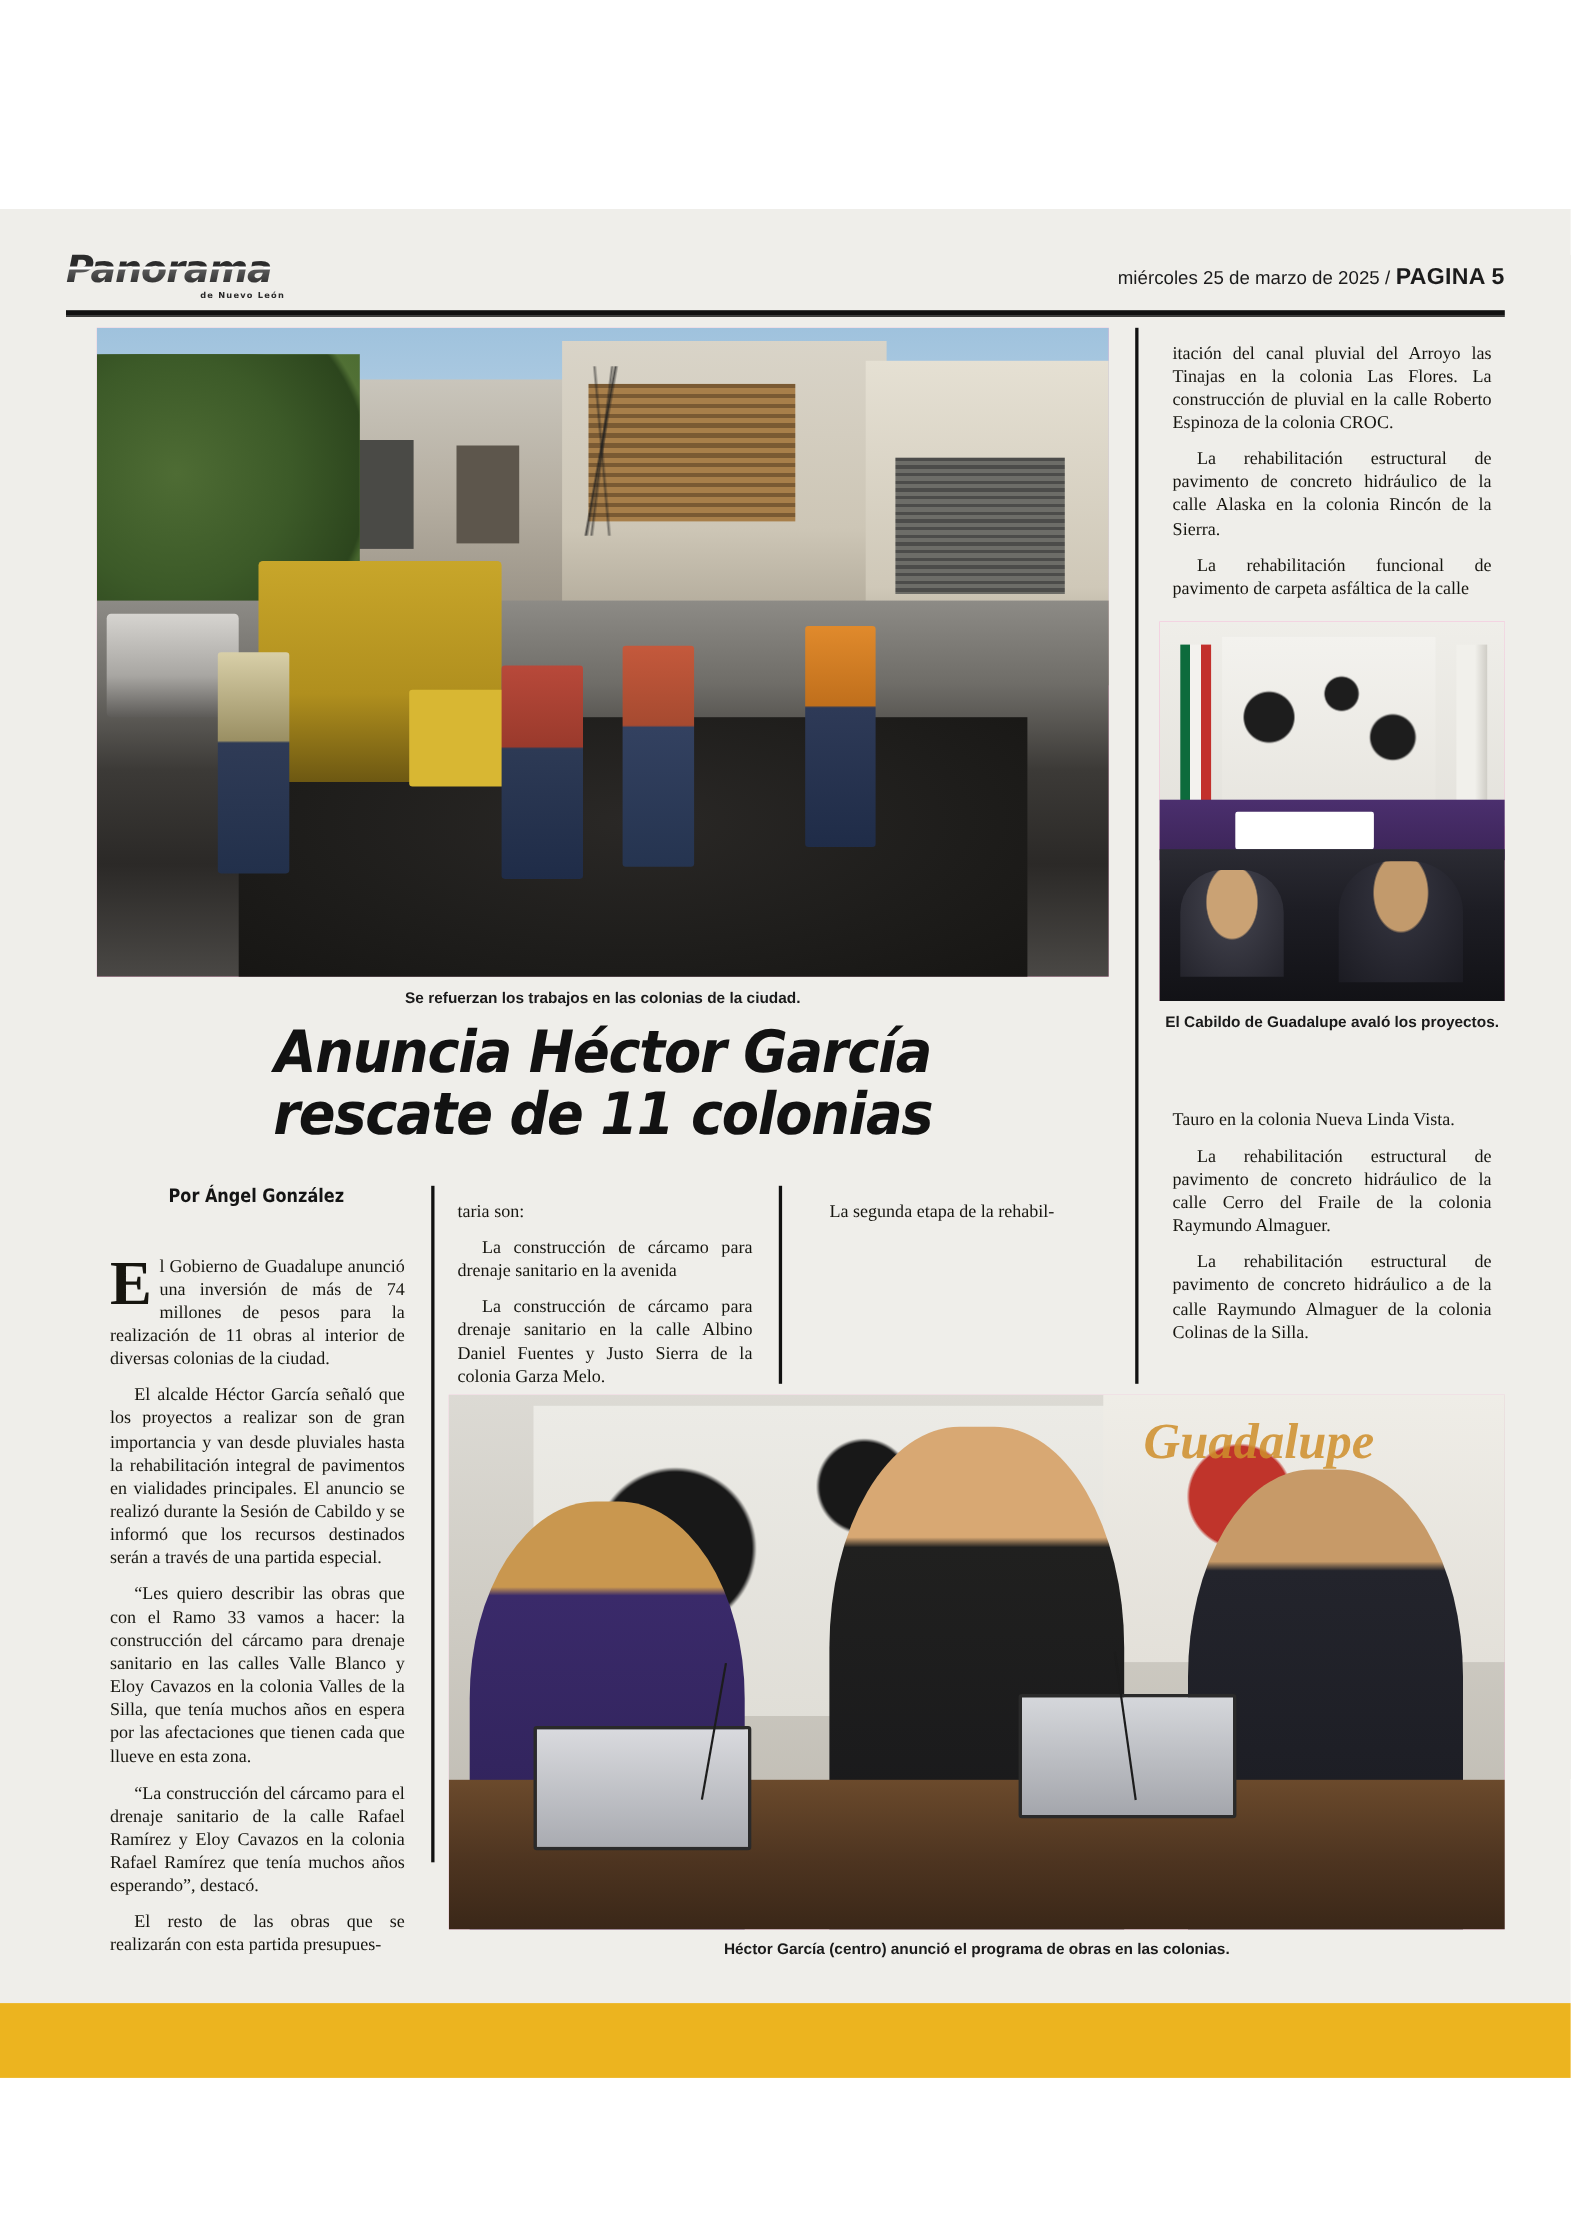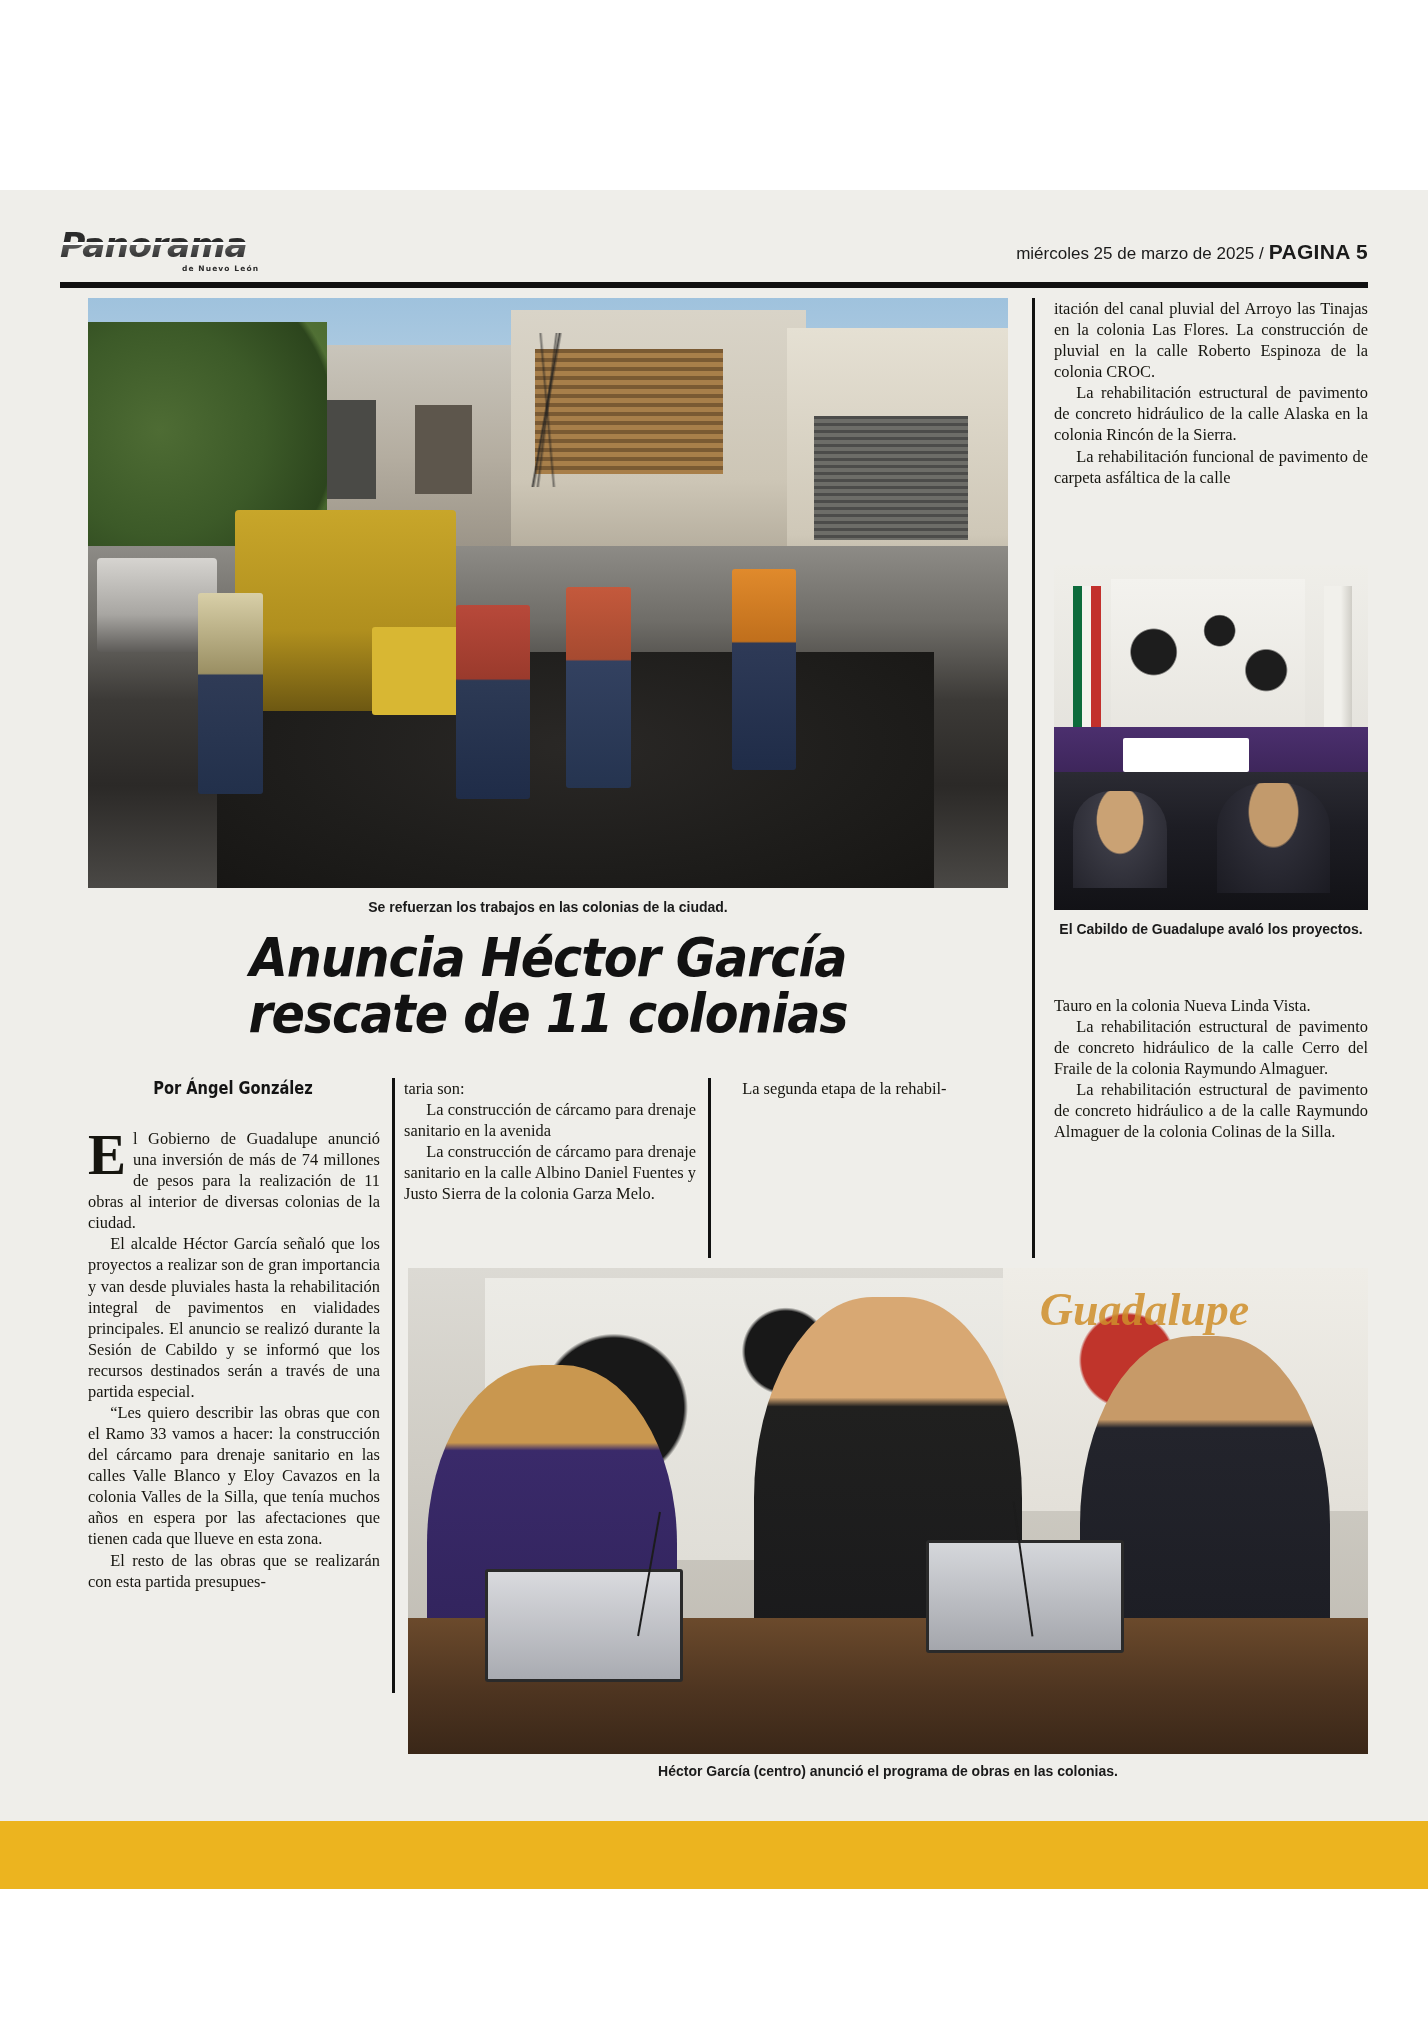--- a/index.html
+++ b/index.html
@@ -210,21 +210,21 @@
   }
 
   
   .col{
     position:absolute;
     font-family:"Liberation Serif", serif;
     font-size:16.4px;line-height:1.285;color:#16150f;
     text-align:justify;
     -webkit-hyphens:none;hyphens:none;
   }
-  .col p{margin:0;text-indent:1.35em;}
+  .col p{margin:12px;text-indent:1.35em;}
   .col p.noind{text-indent:0;}
   .col p.drop:first-letter{
     float:left;font-size:57px;line-height:.82;font-weight:bold;
     padding:4px 7px 0 0;font-family:"Liberation Serif",serif;
   }
 
   .col1{left:88px;top:1128px;width:292px;}
   .col2{left:404px;top:1078px;width:292px;}
   .col3{left:720px;top:1078px;width:292px;}
   .col4a{left:1054px;top:298px;width:314px;}
@@ -278,20 +278,21 @@
   <div class="byline">Por Ángel González</div>
 
   <div class="vrule vrule-a"></div>
   <div class="vrule vrule-b"></div>
   <div class="vrule vrule-c"></div>
 
   <div class="col col1">
     <p class="drop noind">El Gobierno de Guadalupe anunció una inversión de más de 74 millones de pesos para la realización de 11 obras al interior de diversas colonias de la ciudad.</p>
     <p>El alcalde Héctor García señaló que los proyectos a realizar son de gran importancia y van desde pluviales hasta la rehabilitación integral de pavimentos en vialidades principales. El anuncio se realizó durante la Sesión de Cabildo y se informó que los recursos destinados serán a través de una partida especial.</p>
     <p>“Les quiero describir las obras que con el Ramo 33 vamos a hacer: la construcción del cárcamo para drenaje sanitario en las calles Valle Blanco y Eloy Cavazos en la colonia Valles de la Silla, que tenía muchos años en espera por las afectaciones que tienen cada que llueve en esta zona.</p>
+    <p>“La construcción del cárcamo para el drenaje sanitario de la calle Rafael Ramírez y Eloy Cavazos en la colonia Rafael Ramírez que tenía muchos años esperando”, destacó.</p>
     <p>El resto de las obras que se realizarán con esta partida presupues-</p>
   </div>
 
   <div class="col col2">
     <p class="noind">taria son:</p>
     <p>La construcción de cárcamo para drenaje sanitario en la avenida</p>
     <p>La construcción de cárcamo para drenaje sanitario en la calle Albino Daniel Fuentes y Justo Sierra de la colonia Garza Melo.</p>
   </div>
 
   <div class="col col3">

